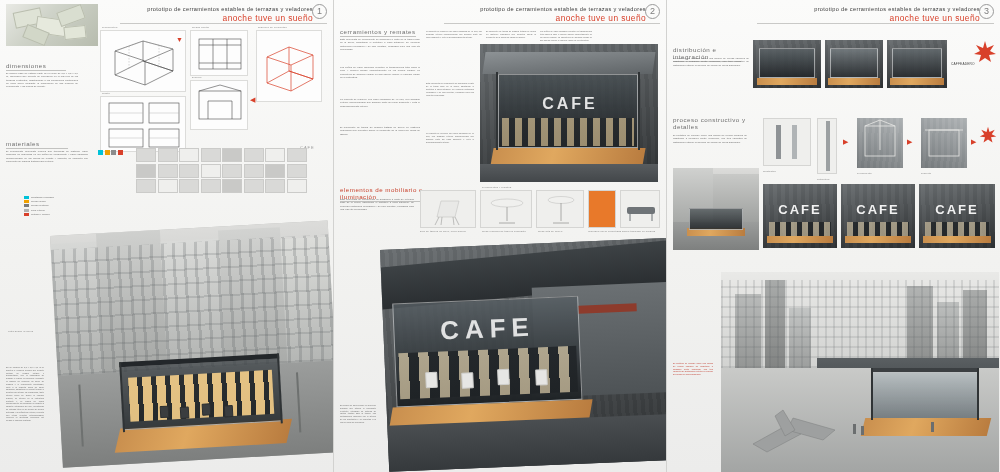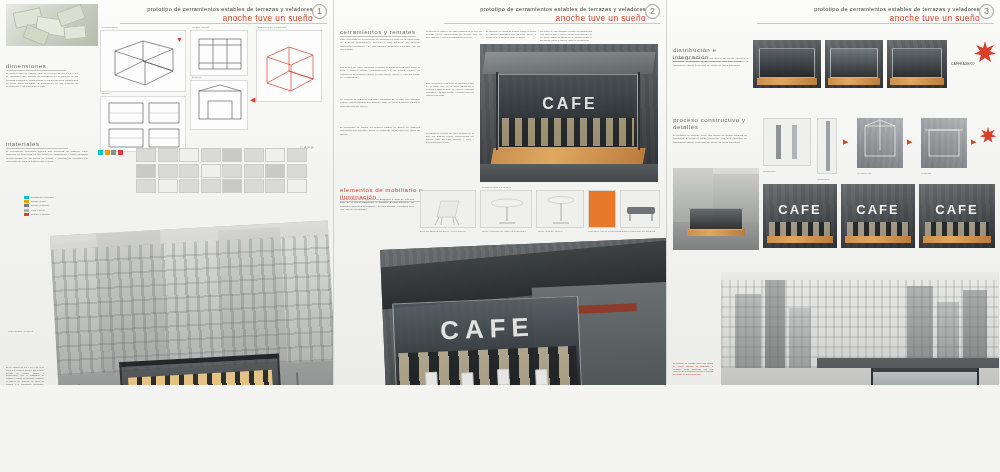--- a/index.html
+++ b/index.html
@@ -10,21 +10,21 @@
     overflow: hidden;
   }
   .board {
     position: relative;
     width: 1000px; height: 472px;
     display: flex;
     background: #f4f4f2;
   }
   .panel {
     position: relative;
-    height: 385px;
+    height: 472px;
     background: linear-gradient(180deg,#fbfbfa 0%, #f2f2f0 55%, #ececeb 100%);
     border-right: 1px solid #d2d2d0;
     overflow: hidden;
   }
   .p1 { width: 334px; }
   .p2 { width: 333px; }
   .p3 { width: 333px; border-right: none; }
 
   
   .sheet-head {

